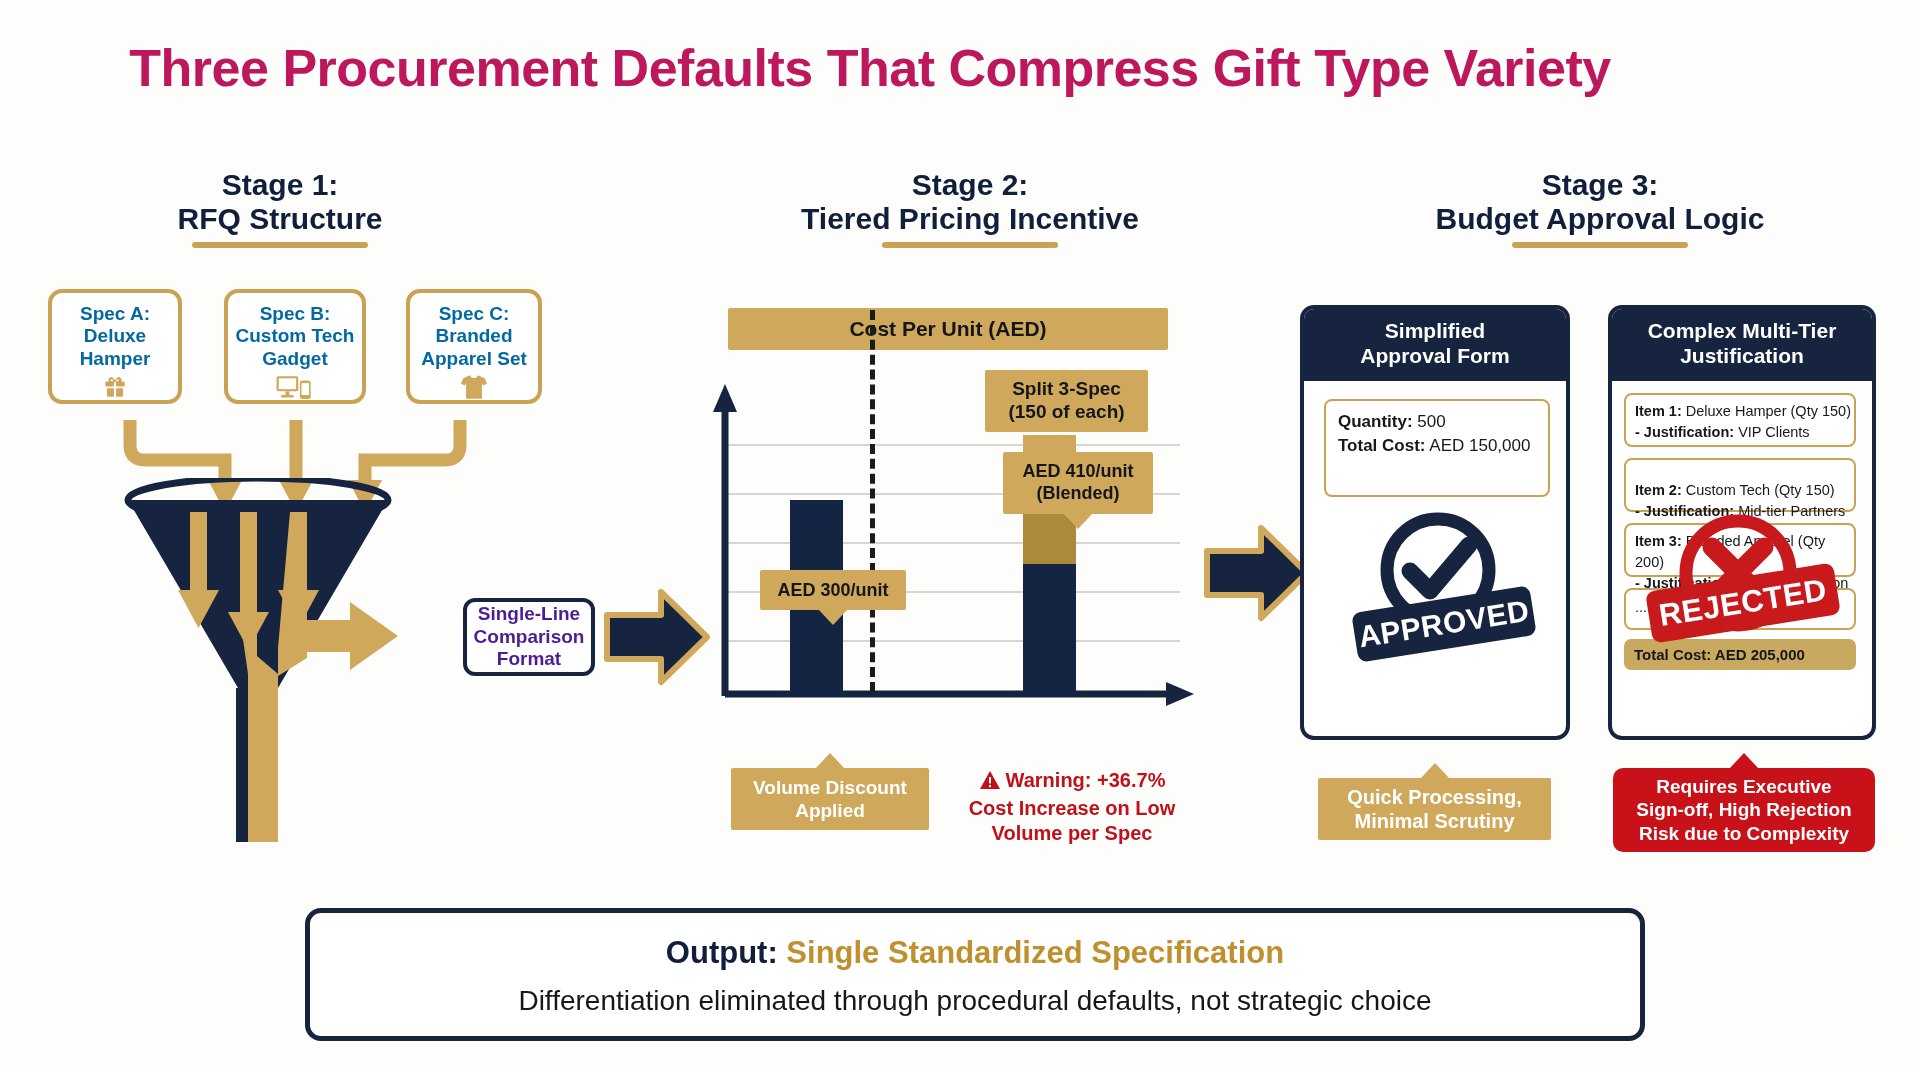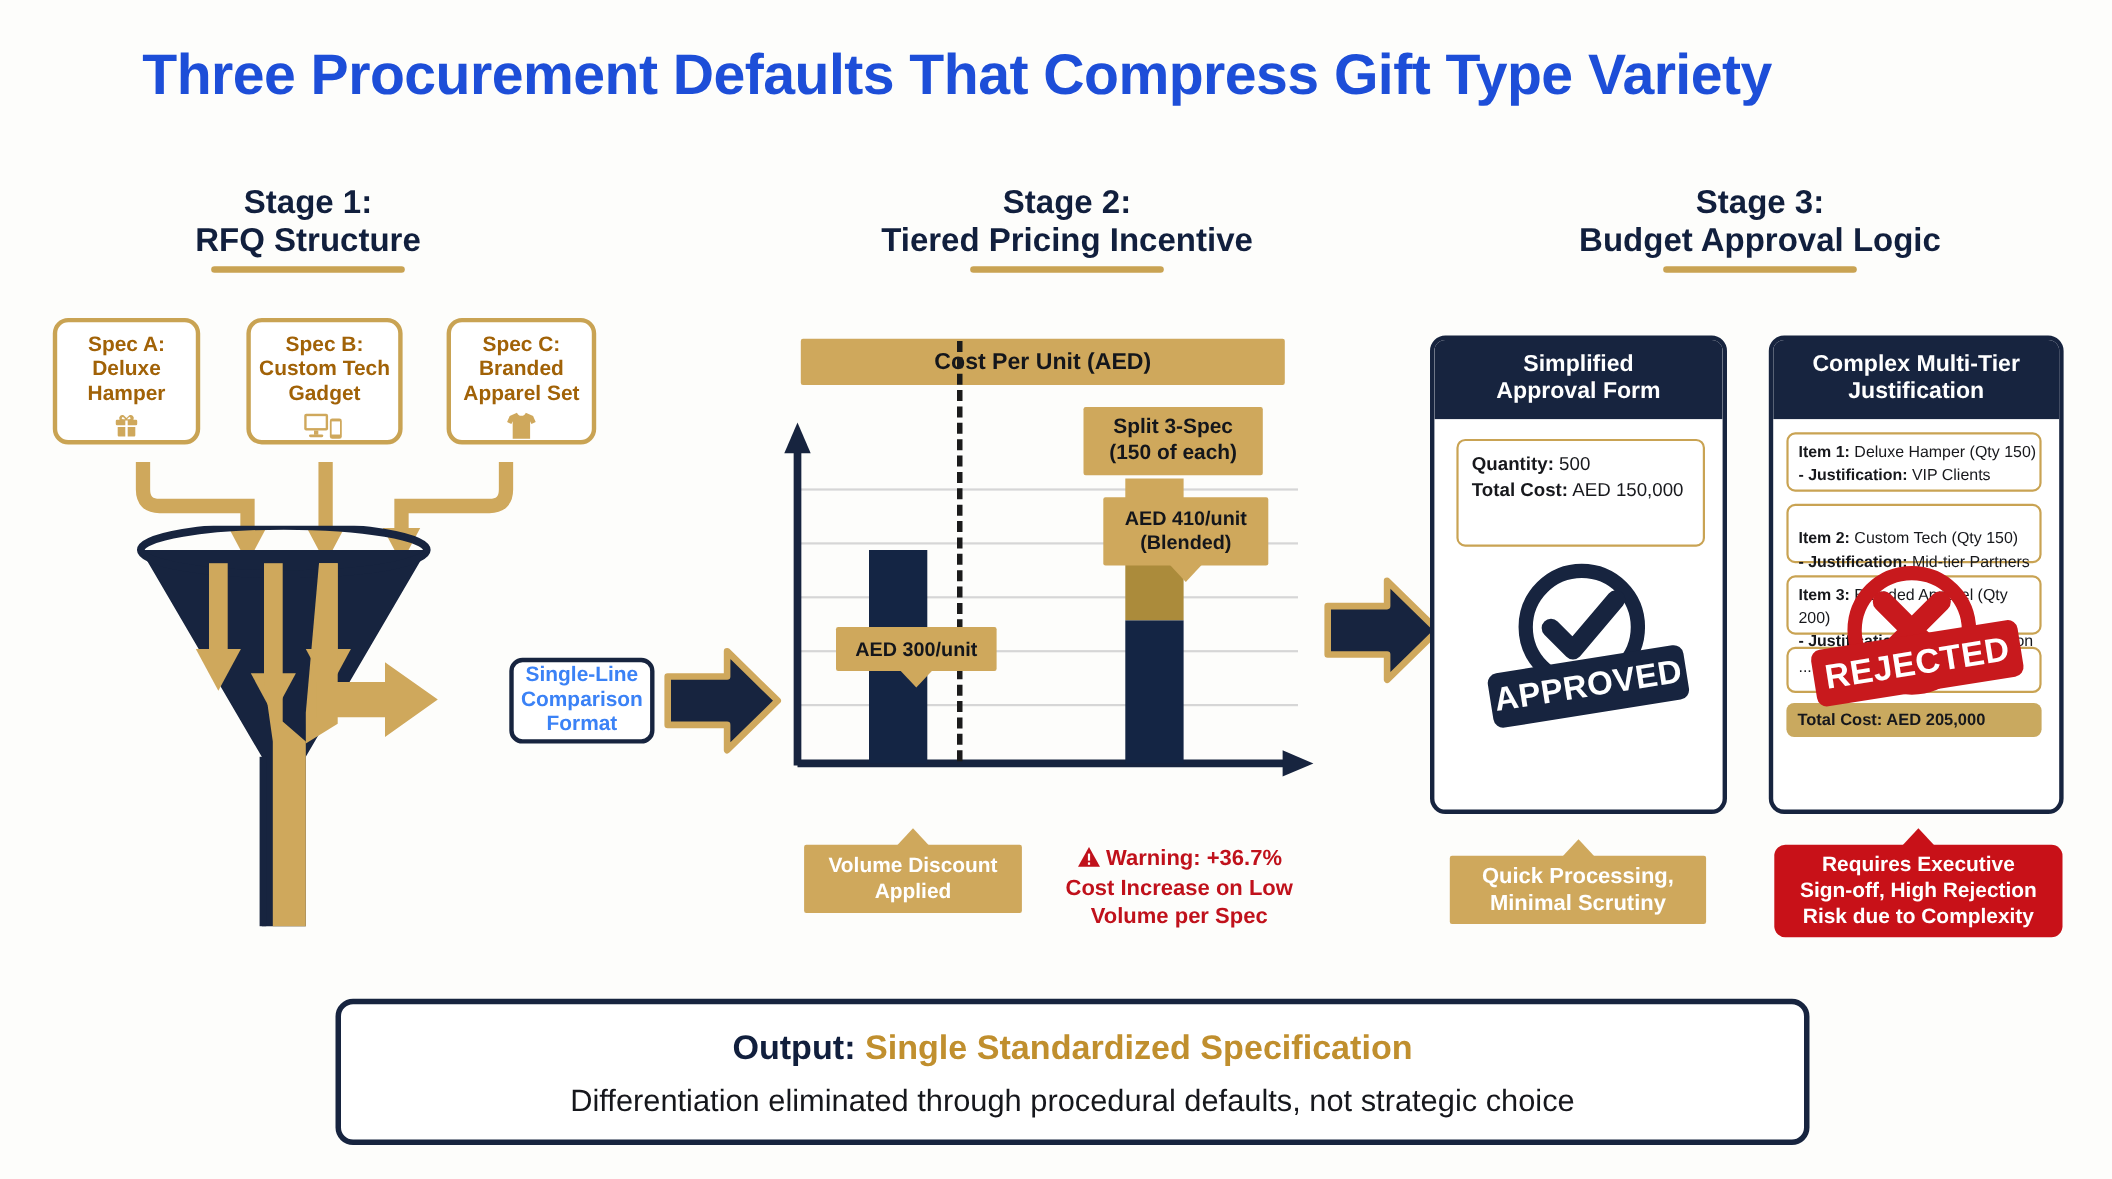--- a/index.html
+++ b/index.html
@@ -16,21 +16,21 @@
   #root { position: relative; width: 1920px; height: 1072px; }
 
   .abs { position: absolute; }
 
   
   #title {
     left: 0; top: 38px; width: 1740px;
     text-align: center;
     font-size: 52px;
     font-weight: bold;
-    color: #1d4ed8;
+    color: #be185d;
     letter-spacing: -0.5px;
     white-space: nowrap;
   }
 
   
   .stage-head { text-align: center; }
   .stage-head .l1 {
     font-size: 30px; font-weight: bold; color: #111f3d; line-height: 1.12;
   }
   .stage-head .l2 {
@@ -43,35 +43,35 @@
   
   .spec-card {
     border: 4px solid #c9a353;
     border-radius: 14px;
     background: #ffffff;
     box-sizing: border-box;
     text-align: center;
     padding-top: 10px;
   }
   .spec-card .t {
-    font-size: 19px; font-weight: bold; color: #a16207; line-height: 1.18;
+    font-size: 19px; font-weight: bold; color: #0369a1; line-height: 1.18;
   }
   .spec-ico { margin-top: 4px; }
 
   
   .navy-box {
     border: 4px solid #17243f;
     border-radius: 12px;
     background: #ffffff;
     box-sizing: border-box;
     display: flex; align-items: center; justify-content: center;
     text-align: center;
   }
   #slc-box .t {
-    font-size: 19px; font-weight: bold; color: #3b82f6; line-height: 1.2;
+    font-size: 19px; font-weight: bold; color: #4c1d95; line-height: 1.2;
   }
 
   
   .gold-pill {
     background: #cfa85c;
     border-radius: 2px;
     box-sizing: border-box;
     display: flex; align-items: center; justify-content: center;
     text-align: center;
     color: #14161b;

